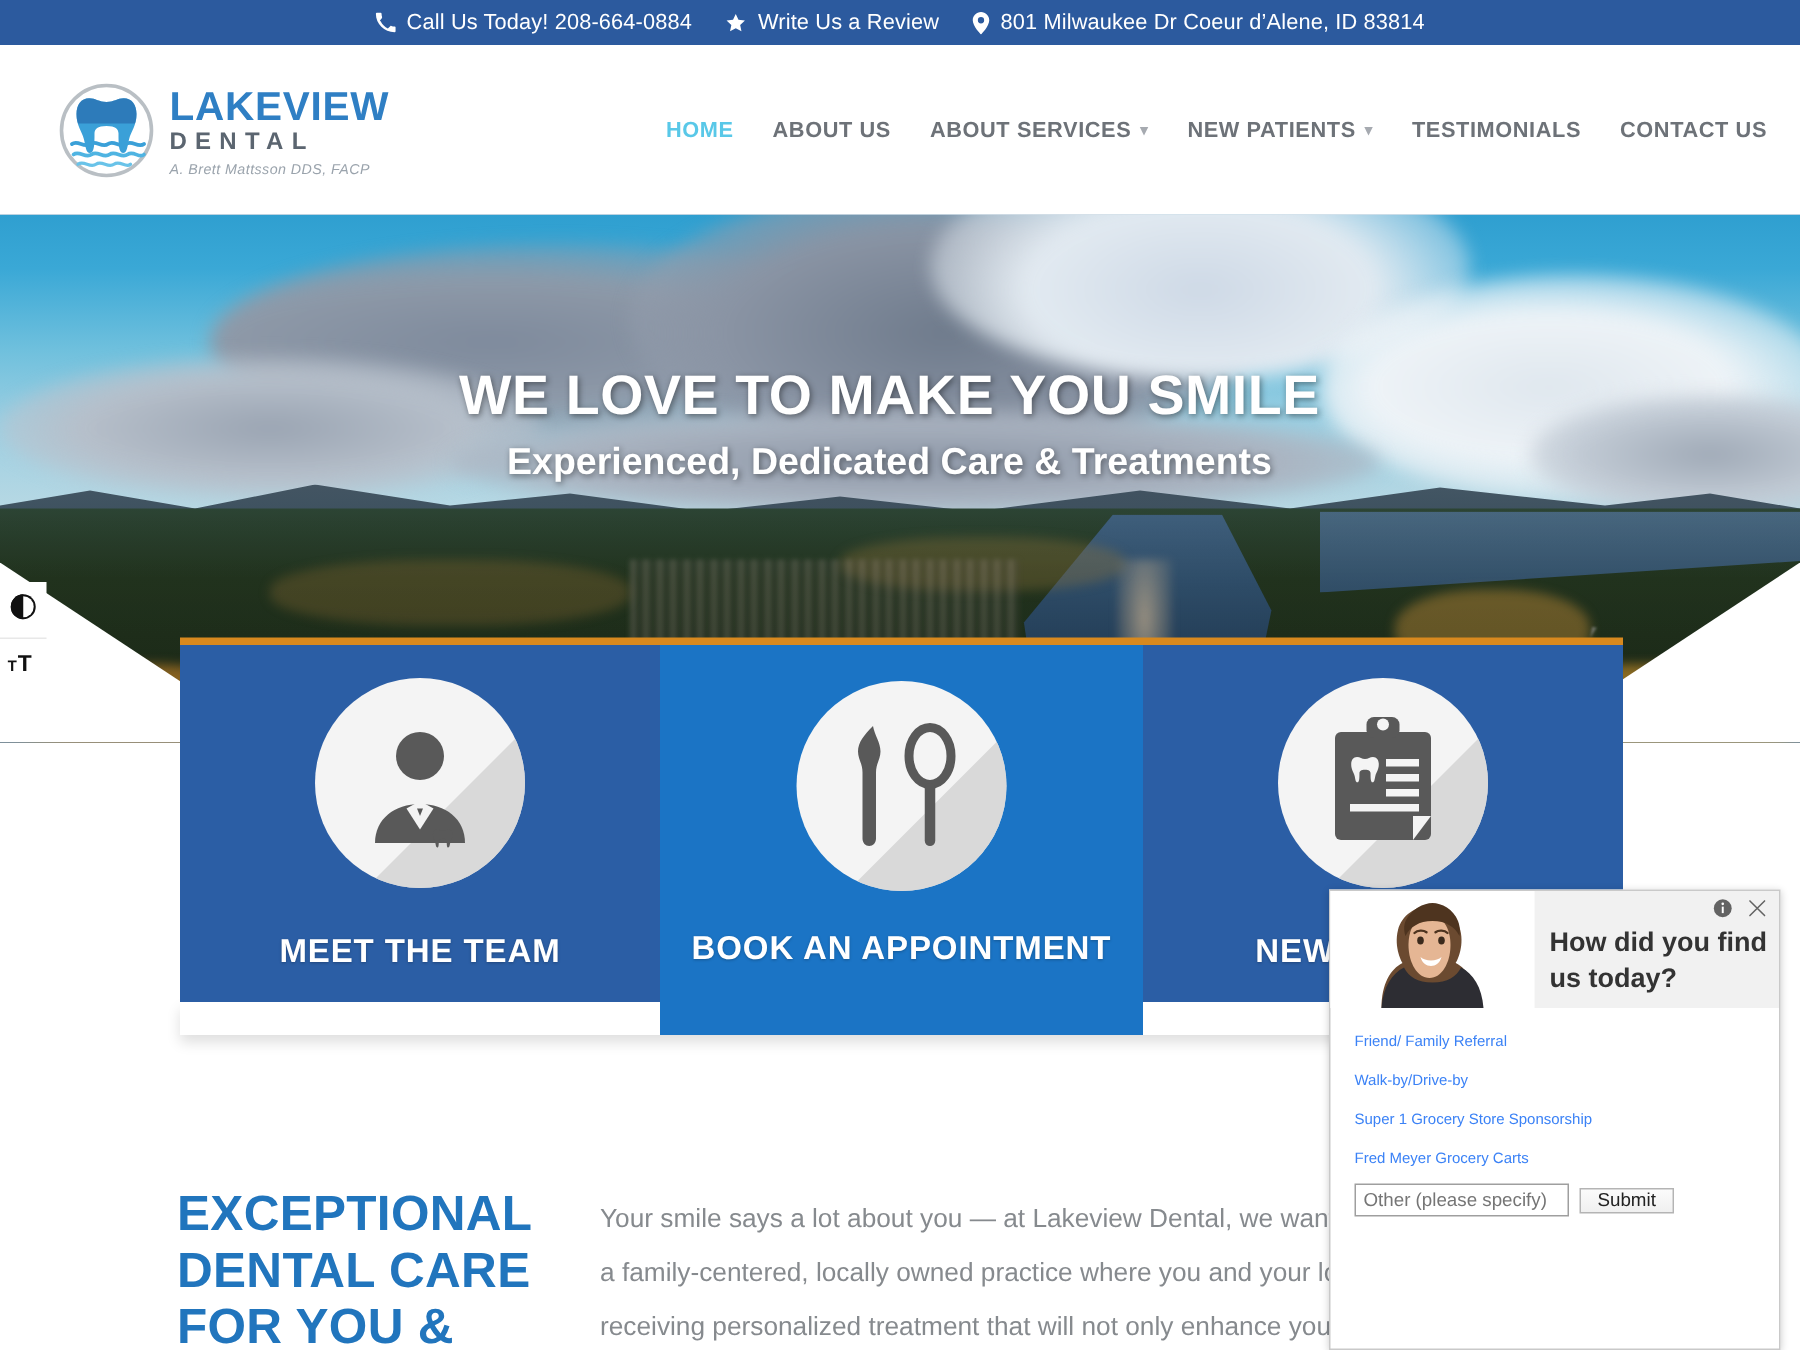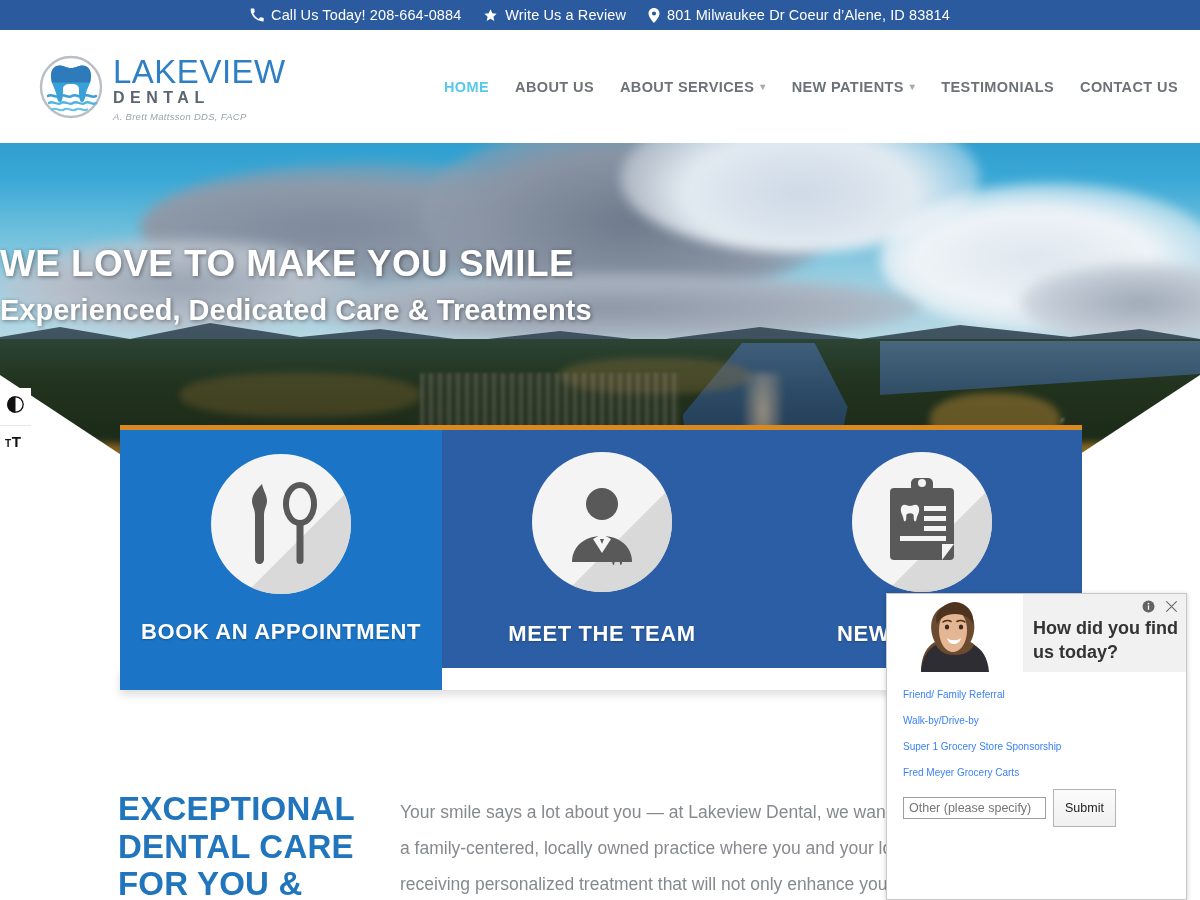--- a/index.html
+++ b/index.html
@@ -21,21 +21,21 @@
 
   
   .header {
     height:113px; background:#ffffff; display:flex; align-items:center;
     position:relative; z-index:40;
   }
   .logo-wrap { display:flex; align-items:center; margin-left:38px; gap:9px; }
   .logo-mark { width:66px; height:66px; position:relative; flex:0 0 auto; }
   .logo-text { display:flex; flex-direction:column; line-height:1; padding-top:3px; }
   .logo-lakeview {
-    font-size:33px; font-weight:normal; color:#2f7fc4; letter-spacing:.5px;
+    font-size:27px; font-weight:bold; color:#2f7fc4; letter-spacing:.5px;
   }
   .logo-dental {
     font-size:16px; font-weight:bold; color:#5b6570; letter-spacing:5.5px;
     margin-top:2px;
   }
   .logo-tag {
     font-size:9.5px; font-style:italic; color:#9aa3ac; letter-spacing:.3px;
     margin-top:6px; white-space:nowrap;
   }
 
@@ -133,29 +133,29 @@
   }
 
   
   .wedge-l, .wedge-r {
     position:absolute; bottom:0; width:182px; height:120px; background:#ffffff;
   }
   .wedge-l { left:0;  clip-path:polygon(0 0, 0 100%, 100% 100%); }
   .wedge-r { right:0; clip-path:polygon(100% 0, 100% 100%, 0 100%); }
 
   .hero-copy {
-    position:absolute; left:0; right:0; top:100px; text-align:left; z-index:5;
+    position:absolute; left:0; right:0; top:100px; text-align:center; z-index:5;
     padding-right:14px;
   }
   .hero-h1 {
     font-size:37px; font-weight:bold; color:#ffffff; letter-spacing:.4px;
     text-shadow:1px 1px 4px rgba(0,0,0,.45);
   }
   .hero-h2 {
-    font-size:29px; font-weight:bold; color:#ffffff; margin-top:9px;
+    font-size:25px; font-weight:bold; color:#ffffff; margin-top:9px;
     text-shadow:1px 1px 4px rgba(0,0,0,.45);
   }
 
   
   .a11y { position:absolute; left:0; top:388px; z-index:60; }
   .a11y-btn {
     width:31px; height:37px; background:#ffffff;
     display:flex; align-items:center; justify-content:center; cursor:pointer;
   }
   .a11y-btn + .a11y-btn { border-top:1px solid #e8e8e8; }
@@ -238,21 +238,21 @@
   }
   .survey-foot {
     display:flex; align-items:center; gap:7px; padding:4px 0 12px 16px;
   }
   .survey-input {
     width:143px; height:22px; border:1px solid #9f9f9f; background:#fff;
     font-size:12.5px; color:#777; padding:0 5px;
     font-family:"Liberation Sans", sans-serif;
   }
   .survey-submit {
-    height:38px; padding:0 11px; border:1px solid #b4b4b4;
+    height:17px; padding:0 11px; border:1px solid #b4b4b4;
     background:linear-gradient(180deg,#fbfbfb,#f0f0f0);
     font-size:12.5px; color:#222; cursor:pointer;
     font-family:"Liberation Sans", sans-serif;
   }
 </style>
 </head>
 <body>
 
 <div class="topbar">
   <div class="topbar-item">
@@ -378,46 +378,46 @@
         <text x="8" y="16" font-family="Liberation Sans, sans-serif" font-size="18" font-weight="bold" fill="#111">T</text>
       </svg>
     </span>
   </div>
 </div>
 
 <div class="cards-base"></div>
 
 <div class="cards">
 
-  <div class="card card-b">
-    <div class="card-top-rule"></div>
-    <div class="card-icon">
-      <div class="icon-shadow"></div>
-      <svg width="86" height="92" viewBox="0 0 86 92">
-        <path d="M24 6c-6 6-10 11-10 17 0 5 3 8 3 14v44c0 3 2 5 4.5 5s4.5-2 4.5-5V37c0-6 3-9 3-14 0-6-4-11-5-17z" fill="#595959"></path>
-        <ellipse cx="62" cy="26" rx="14" ry="19" fill="none" stroke="#595959" stroke-width="6"></ellipse>
-        <rect x="58.5" y="44" width="7" height="42" rx="3.5" fill="#595959"></rect>
-      </svg>
-    </div>
-    <div class="card-label">BOOK AN APPOINTMENT</div>
-  </div>
-
   <div class="card card-a">
     <div class="card-top-rule"></div>
     <div class="card-icon">
       <div class="icon-shadow"></div>
       <svg width="92" height="92" viewBox="0 0 92 92">
         <circle cx="46" cy="28" r="16" fill="#595959"></circle>
         <path d="M16 86c0-16 13-26 30-26s30 10 30 26z" fill="#595959"></path>
         <path d="M46 58l-9 5 9 14 9-14z" fill="#f4f4f4"></path>
         <path d="M44 63l2 5 2-5z" fill="#595959"></path>
         <path d="M44.5 62.5c-1.4 0-2-.8-3.3-.8-1.6 0-2.4 1.3-2.4 3 0 2.3 1 3.2 1.4 4.9.35 1.4.35 2.6 1.15 2.6.85 0 .85-2 .85-3.7 0-.9.6-1.5 2.3-1.5s2.3.6 2.3 1.5c0 1.7 0 3.7.85 3.7.8 0 .8-1.2 1.15-2.6.4-1.7 1.4-2.6 1.4-4.9 0-1.7-.8-3-2.4-3-1.3 0-1.9.8-3.3.8z" fill="#595959" transform="translate(10,6) scale(1.15)"></path>
       </svg>
     </div>
     <div class="card-label">MEET THE TEAM</div>
+  </div>
+
+  <div class="card card-b">
+    <div class="card-top-rule"></div>
+    <div class="card-icon">
+      <div class="icon-shadow"></div>
+      <svg width="86" height="92" viewBox="0 0 86 92">
+        <path d="M24 6c-6 6-10 11-10 17 0 5 3 8 3 14v44c0 3 2 5 4.5 5s4.5-2 4.5-5V37c0-6 3-9 3-14 0-6-4-11-5-17z" fill="#595959"></path>
+        <ellipse cx="62" cy="26" rx="14" ry="19" fill="none" stroke="#595959" stroke-width="6"></ellipse>
+        <rect x="58.5" y="44" width="7" height="42" rx="3.5" fill="#595959"></rect>
+      </svg>
+    </div>
+    <div class="card-label">BOOK AN APPOINTMENT</div>
   </div>
 
   <div class="card card-c">
     <div class="card-top-rule"></div>
     <div class="card-icon">
       <div class="icon-shadow"></div>
       <svg width="84" height="92" viewBox="0 0 84 92">
         <rect x="10" y="12" width="64" height="72" rx="4" fill="#595959"></rect>
         <path d="M62 68h12L62 84z" fill="#f4f4f4"></path>
         <rect x="31" y="2" width="22" height="14" rx="5" fill="#595959"></rect>

